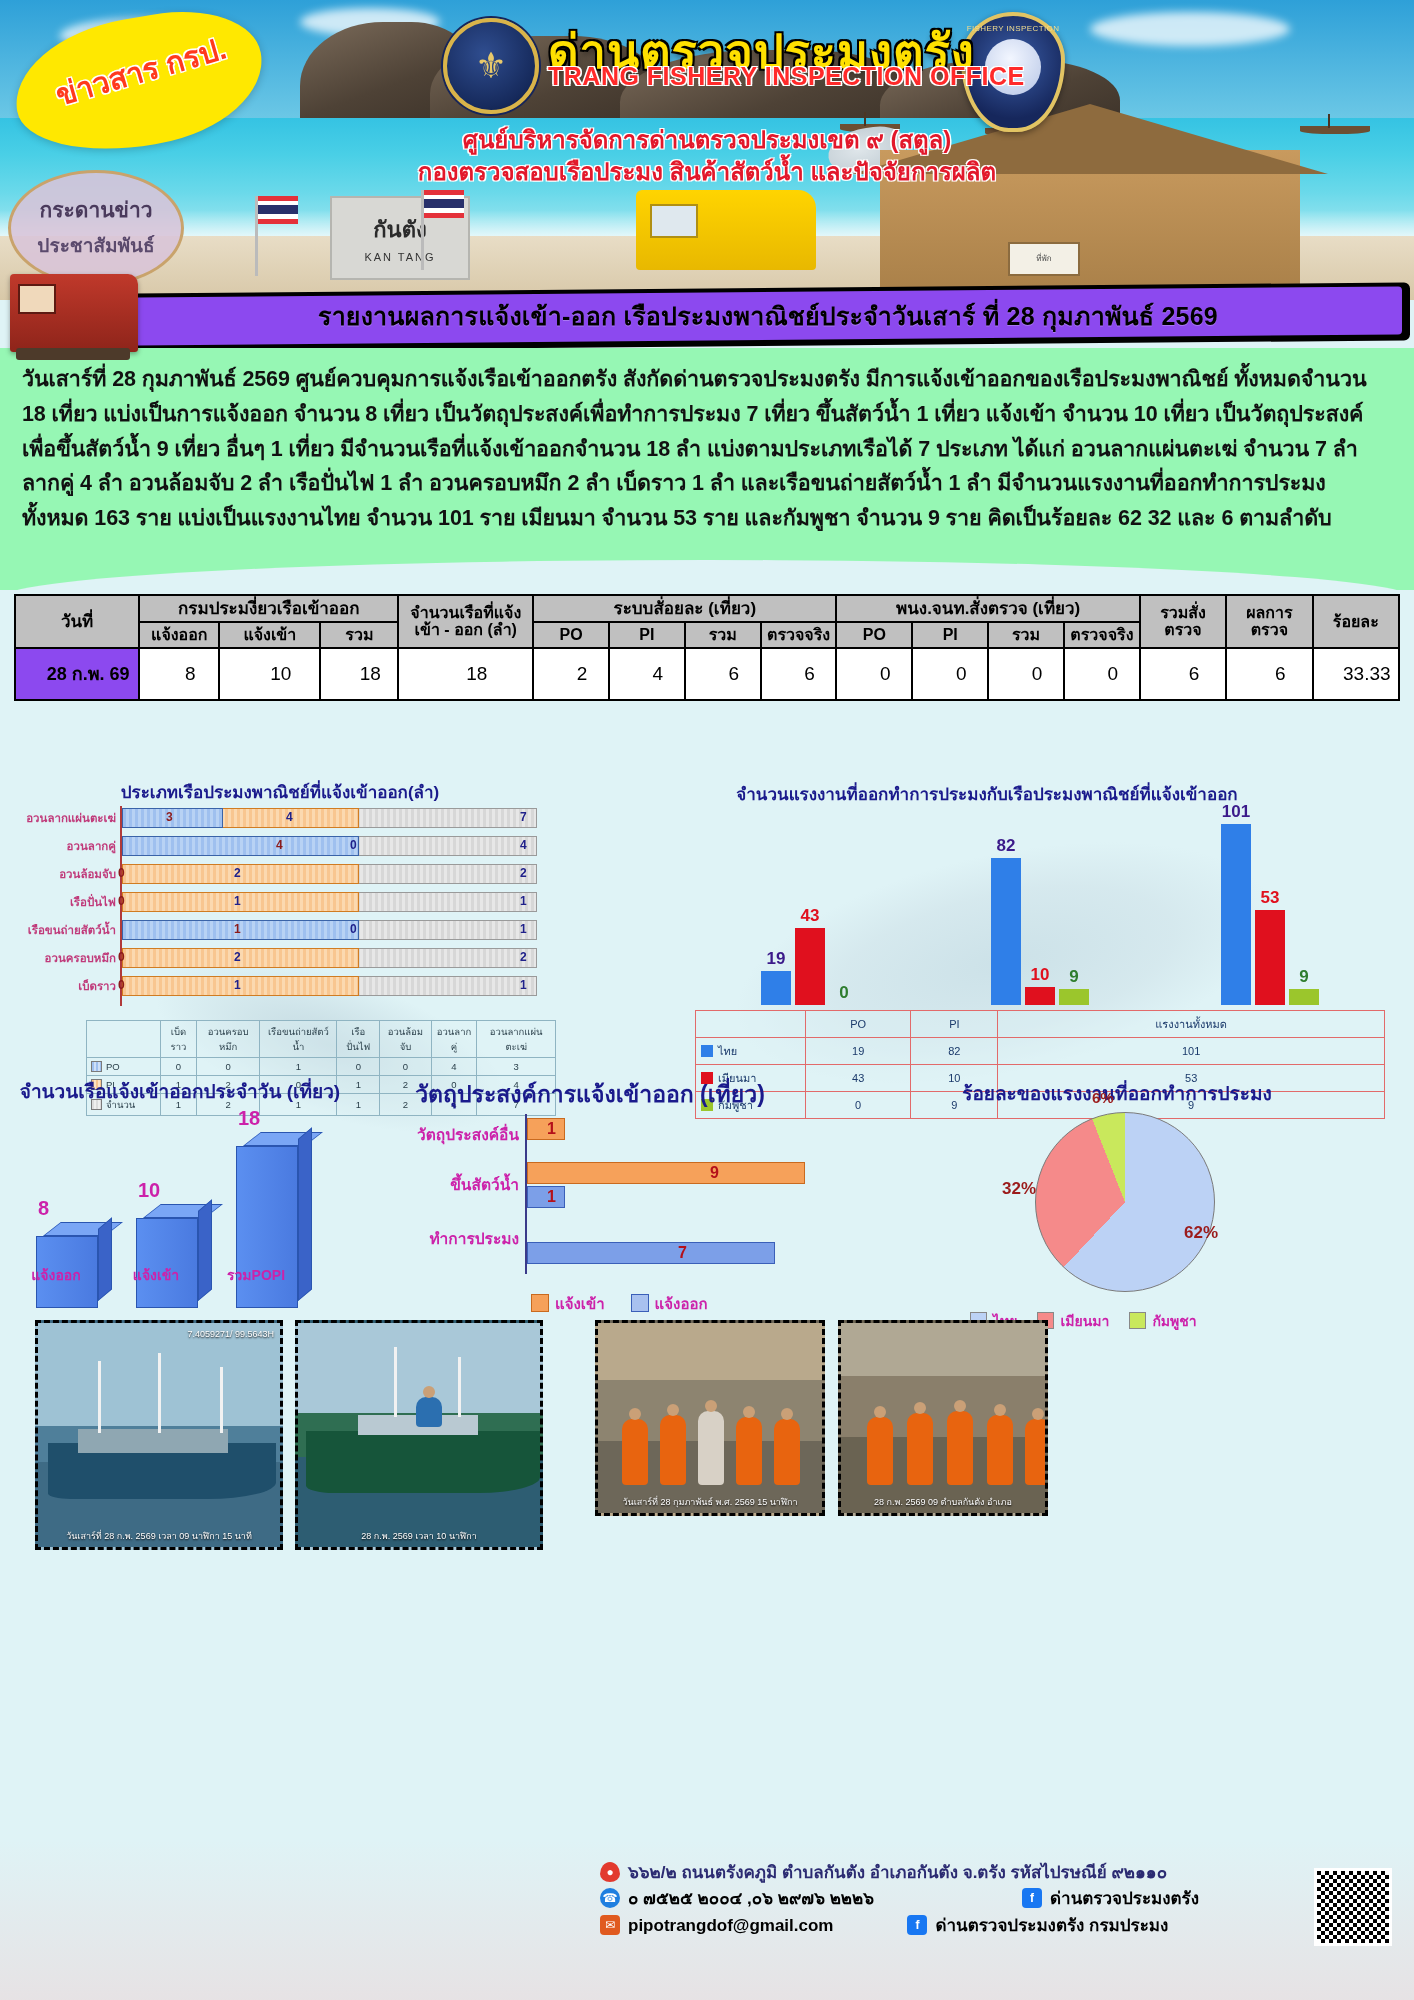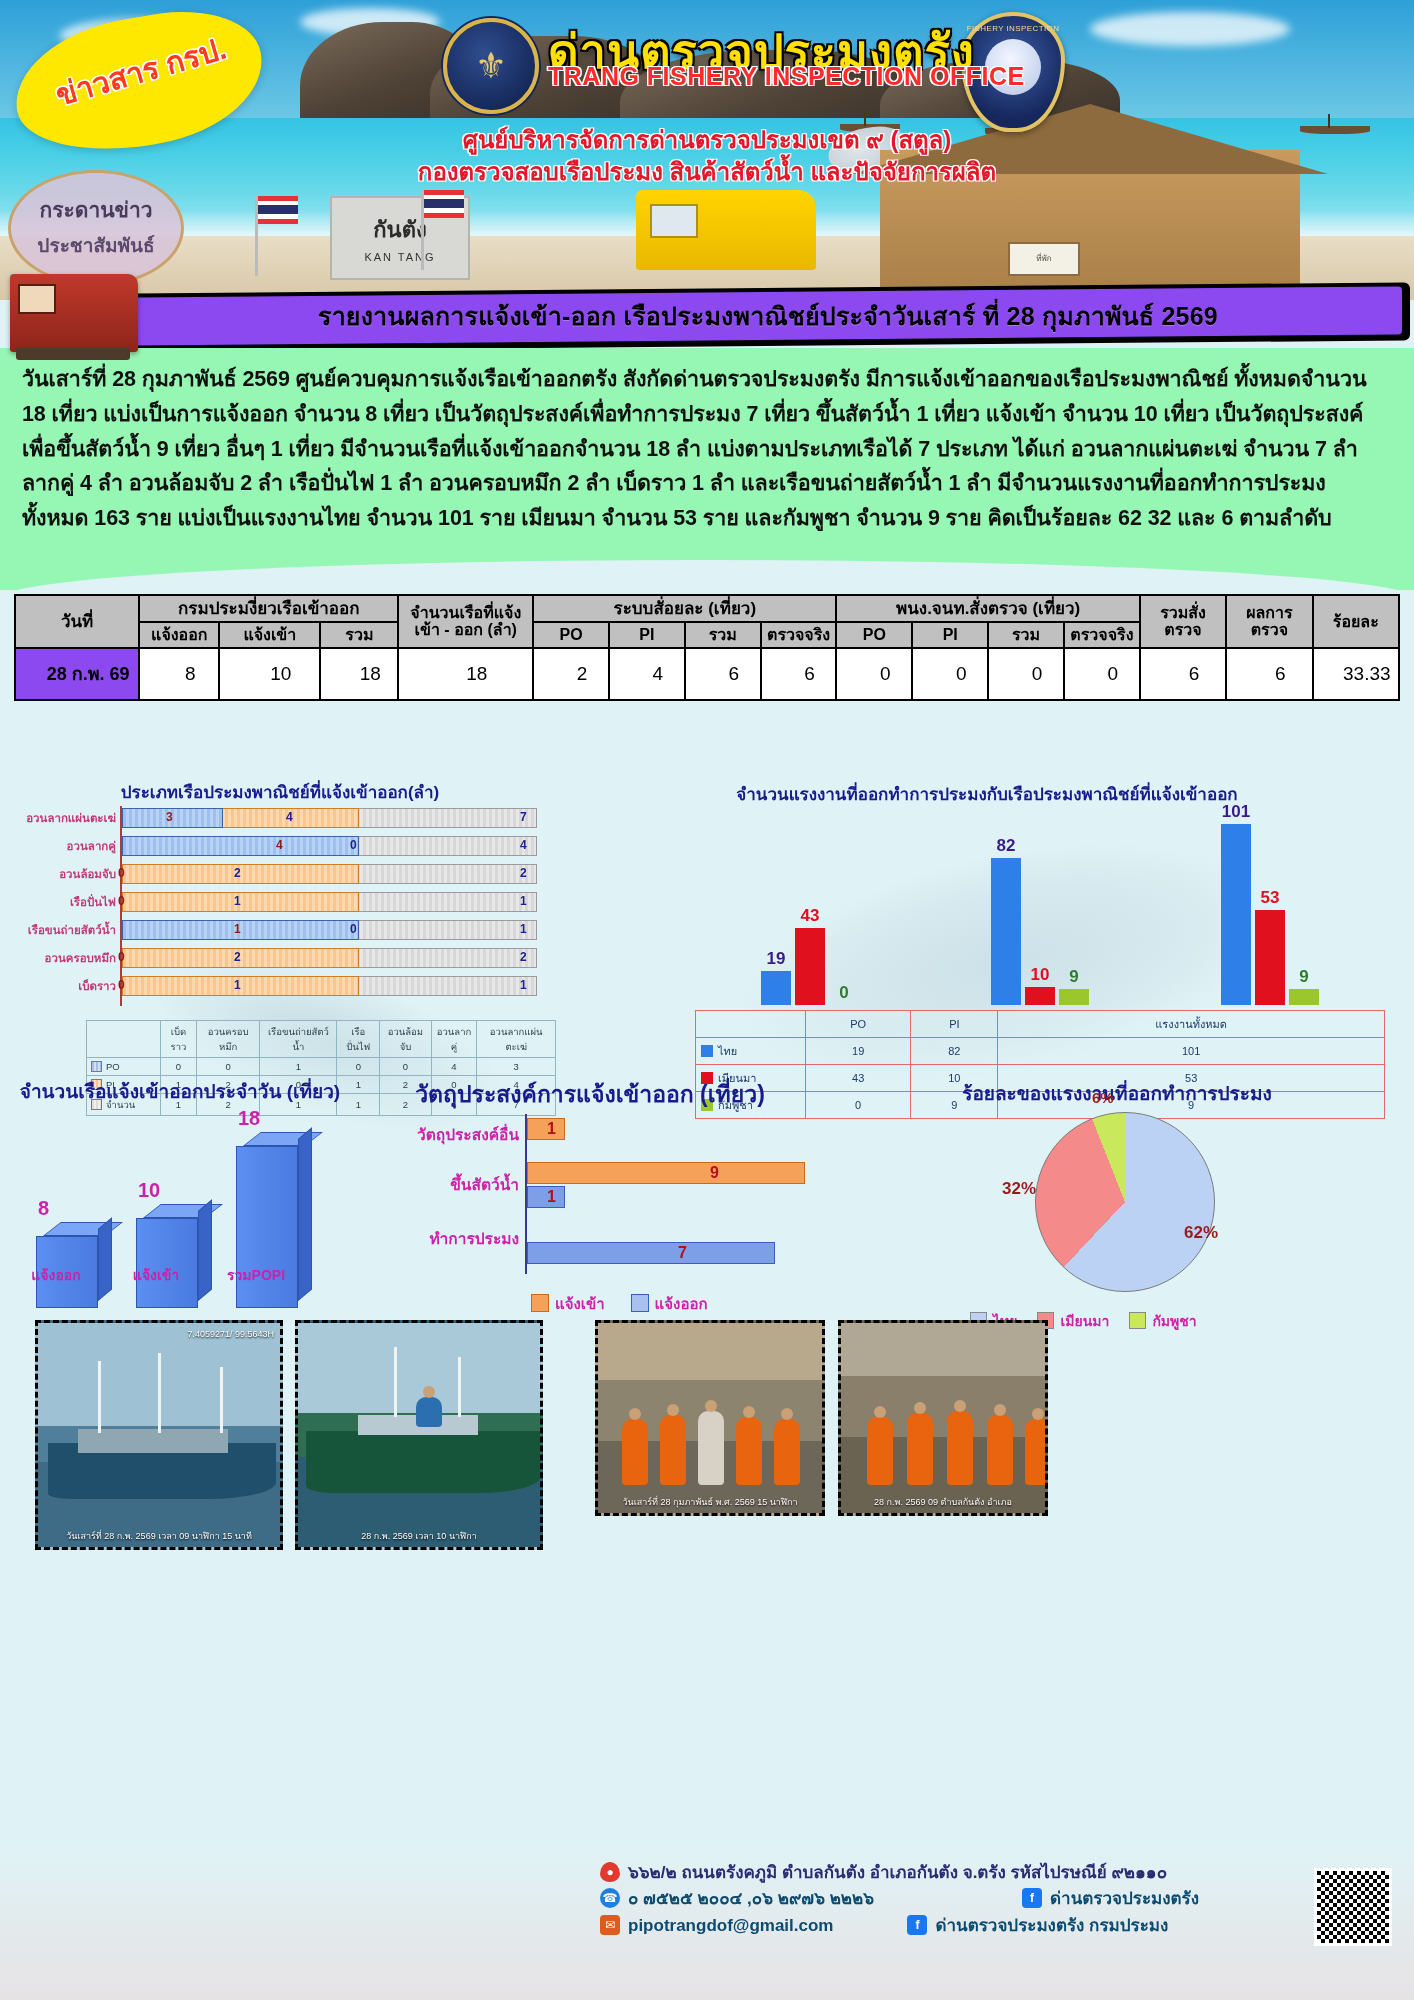--- a/index.html
+++ b/index.html
@@ -287,21 +287,21 @@
   
   .contact{ position:absolute;left:600px;top:1862px;width:800px;height:120px;font-size:16px;color:#fff; }
   .crow{ display:flex;align-items:flex-start;gap:8px;margin-bottom:5px; }
   .cico{ width:20px;height:20px;border-radius:4px;display:inline-flex;align-items:center;justify-content:center;
     font-size:12px;color:#fff;flex:0 0 20px;}
   .cico.pin{background:#e23a2e;border-radius:50% 50% 50% 50%/60% 60% 40% 40%;}
   .cico.tel{background:#1f7fe0;border-radius:50%;}
   .cico.mail{background:#e05a1f;}
   .cico.fb{background:#1877f2;border-radius:4px;font-weight:bold;}
   .ctext{ font-size:17px;color:#2b2b72;font-weight:bold;line-height:1.25; }
-  .ctext.alt{ color:#0c4a6e; }
+  .ctext.alt{ color:#000000; }
   .qr{ position:absolute;right:8px;top:6px;width:78px;height:78px;
     background:
       repeating-linear-gradient(90deg,#000 0 4px,#fff 4px 8px),
       repeating-linear-gradient(#000 0 4px,#fff 4px 8px);
     background-blend-mode:difference; border:3px solid #fff; }
   .coralband{ position:absolute;left:0;top:1840px;width:1414px;height:160px;
     background:linear-gradient(rgba(223,243,246,0),rgba(244,196,196,.35)); }
 </style>
 </head>
 <body>

